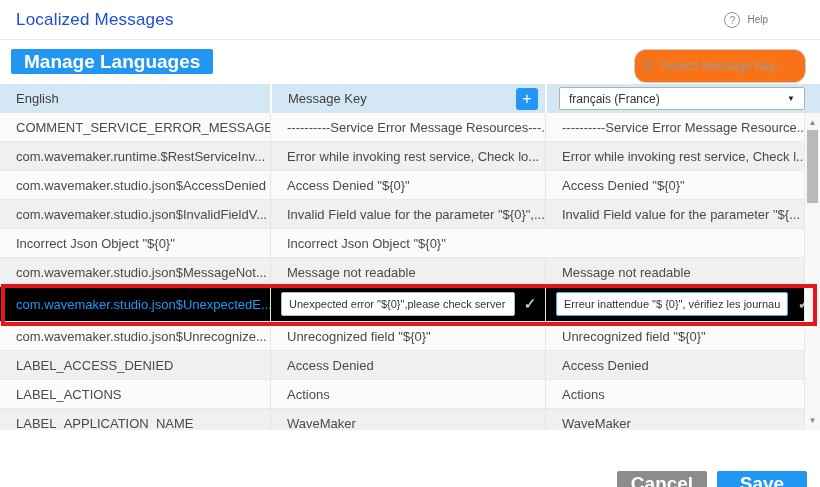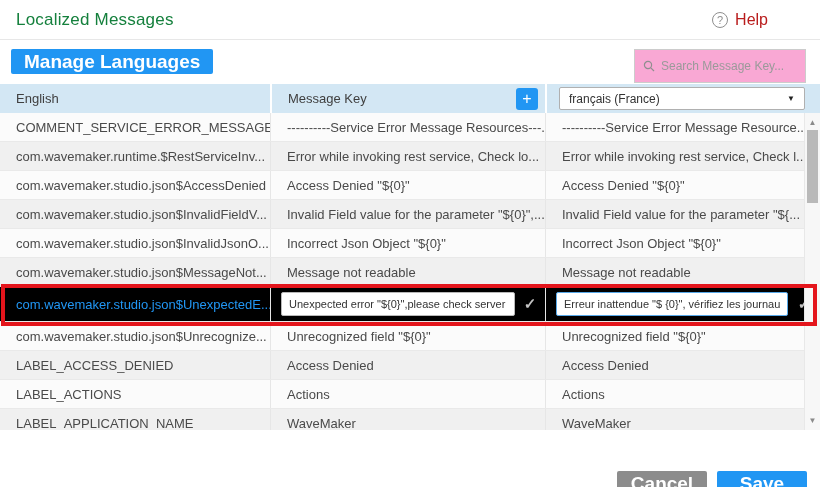--- a/index.html
+++ b/index.html
@@ -2,35 +2,35 @@
 <html><head>
 <meta charset="utf-8">
 <style>
   * { margin:0; padding:0; box-sizing:border-box; }
   html,body { background:#fff; }
   body { font-family:"Liberation Sans", sans-serif; }
   .app { position:relative; width:820px; height:487px; background:#fff; overflow:hidden; }
 
   
   .topbar { height:40px; display:flex; align-items:center; padding:0 16px; border-bottom:1px solid #e7e7e7; background:#fff; }
-  .title { font-size:17px; font-weight:normal; color:#15803d; letter-spacing:.2px; }
+  .title { font-size:17px; font-weight:normal; color:#1d4ed8; letter-spacing:.2px; }
   .help { margin-left:auto; margin-right:36px; display:flex; align-items:center; gap:7px; cursor:pointer; }
   .help-circle { width:16px; height:16px; border:1px solid #8f8f8f; border-radius:50%; color:#8f8f8f;
                  font-size:11px; line-height:14px; text-align:center; display:inline-block; }
-  .help-label { font-size:16px; color:#b91c1c; }
+  .help-label { font-size:10px; color:#737373; }
 
   
   .toolbar { position:relative; height:44px; background:#fff; }
   .btn { border:none; border-radius:2px; font-size:19px; font-weight:bold; color:#fff; cursor:pointer;
          font-family:"Liberation Sans", sans-serif; }
   .btn-blue { background:#2196f3; }
   .btn-gray { background:#8c8c8c; }
   .manage-btn { position:absolute; left:11px; top:9px; height:25px; padding:0 13px; }
   .searchbox { position:absolute; right:14px; top:9px; width:172px; height:24px; border:1px solid #ccc;
-               border-radius:0; display:flex; align-items:center; padding:16px 8px; background:#f9a8d4; }
+               border-radius:12px; display:flex; align-items:center; padding:16px 8px; background:#f97316; }
   .searchbox svg { flex:0 0 auto; margin-right:6px; }
   .search-input { border:none; outline:none; flex:1; min-width:0; font-size:12px; color:#444;
                   font-family:"Liberation Sans", sans-serif; background:transparent; }
   .search-input::placeholder { color:#9a9a9a; }
 
   
   .grid { display:grid; grid-template-columns:270px 275px 1fr; }
   .thead { height:29px; background:#d3e7f4; }
   .hcell { display:flex; align-items:center; padding-left:16px; font-size:13px; color:#3f3f3f; }
   .hcell + .hcell { border-left:2px solid #fff; }
@@ -159,23 +159,20 @@
           </div>
           <div class="cell">
             <span class="cell-text">Invalid Field value for the parameter "${0}",...</span>
           </div>
           <div class="cell">
             <span class="cell-text">Invalid Field value for the parameter "${...</span>
           </div>
         </div>
         <div class="grid row light">
           <div class="cell">
-            <span class="cell-text">com.wavemaker.studio.json$InvalidJsonO...</span>
-          </div>
-          <div class="cell">
             <span class="cell-text">Incorrect Json Object "${0}"</span>
           </div>
           <div class="cell">
             <span class="cell-text">Incorrect Json Object "${0}"</span>
           </div>
         </div>
         <div class="grid row dark">
           <div class="cell">
             <span class="cell-text">com.wavemaker.studio.json$MessageNot...</span>
           </div>

